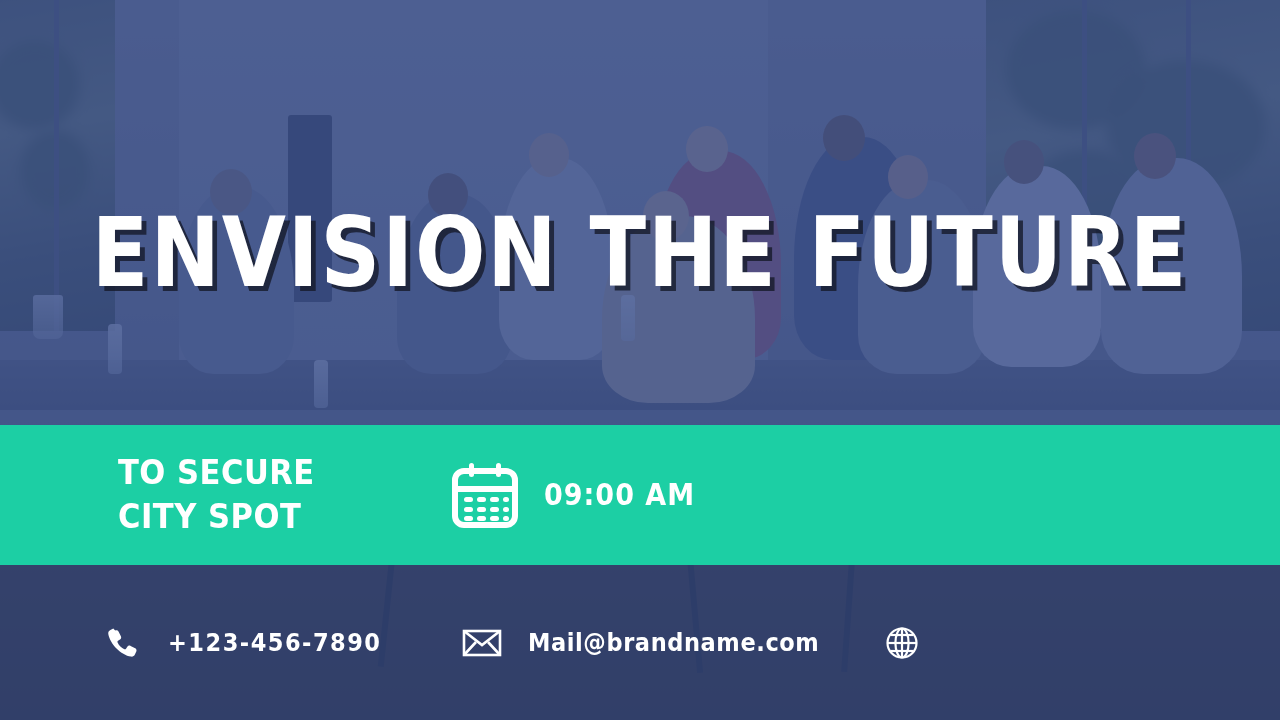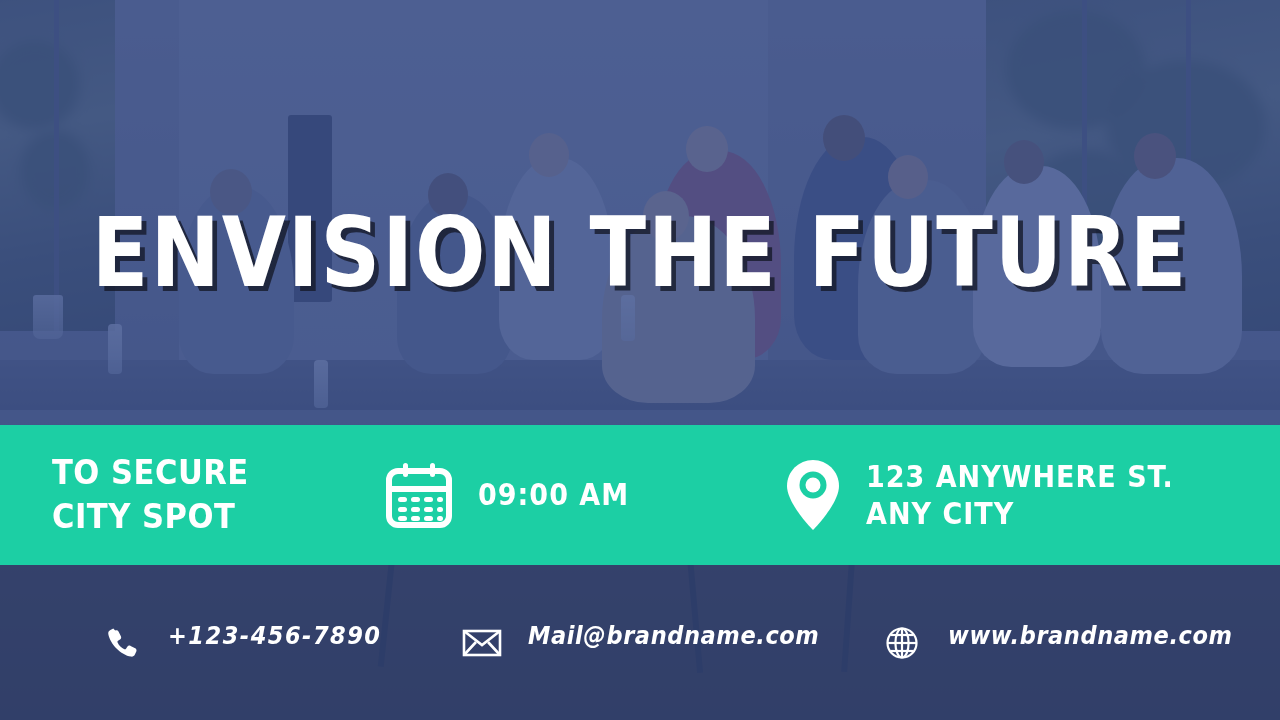--- a/index.html
+++ b/index.html
@@ -52,37 +52,37 @@
     color:#ffffff;
     text-shadow:5px 5px 0 rgba(20,24,40,.78);
     white-space:nowrap;
     transform:scaleX(.96);
   }
 
   
   .band{position:absolute;left:0;top:425px;width:100%;height:140px;
     background:#1ccfa4;display:flex;align-items:center;}
   .band-col{display:flex;align-items:center;}
-  .band-col.secure{margin-left:52px;width:330px;}
+  .band-col.secure{margin-left:118px;width:330px;}
   .band-col.date{margin-left:0px;width:400px;}
   .band-col.place{margin-left:0px;}
   .secure-text{
     font-family:"DejaVu Sans Condensed","Liberation Sans Narrow","Liberation Sans",sans-serif;
     font-weight:bold;font-size:34px;line-height:1.28;color:#ffffff;letter-spacing:.5px;}
   .info-text{
     font-family:"DejaVu Sans Condensed","Liberation Sans Narrow","Liberation Sans",sans-serif;
     font-weight:bold;font-size:30px;line-height:1.25;color:#ffffff;letter-spacing:1px;}
   .icon-slot{flex:0 0 auto;display:flex;align-items:center;justify-content:center;}
   .cal-slot{width:74px;height:74px;margin-right:22px;}
   .pin-slot{width:62px;height:76px;margin-right:22px;}
 
   
   .footer{position:absolute;left:0;top:565px;width:100%;height:155px;
     display:flex;align-items:center;}
-  .contact{display:flex;font-style:italic;}
+  .contact{display:flex;align-items:center;}
   .contact.phone{margin-left:100px;width:360px;}
   .contact.mail{width:420px;}
   .contact.web{}
   .contact-icon{flex:0 0 auto;display:flex;align-items:center;justify-content:center;
     width:44px;height:44px;margin-right:24px;}
   .contact-text{
     font-family:"DejaVu Sans Condensed","Liberation Sans Narrow","Liberation Sans",sans-serif;
     font-weight:bold;font-size:25px;color:#ffffff;letter-spacing:.6px;white-space:nowrap;}
   .contact-text.mono{letter-spacing:1.5px;}
 </style>
@@ -189,33 +189,20 @@
             <rect x="41" y="57" width="9" height="5" rx="2.5"></rect>
             <rect x="54" y="57" width="6" height="5" rx="2.5"></rect>
           </g>
         </svg>
       </div>
       <div class="info-text">
         <div>09:00 AM</div>
       </div>
     </div>
 
-    <div class="band-col place">
-      <div class="icon-slot pin-slot">
-        <svg width="58" height="74" viewBox="0 0 58 74" aria-hidden="true">
-          <path d="M29 2 C14.6 2 3 13.6 3 28 C3 46 29 72 29 72 C29 72 55 46 55 28 C55 13.6 43.4 2 29 2 Z" fill="#ffffff"></path>
-          <circle cx="29" cy="27" r="13.5" fill="#1ccfa4"></circle>
-          <circle cx="29" cy="27" r="7.5" fill="#ffffff"></circle>
-        </svg>
-      </div>
-      <div class="info-text">
-        <div>123 ANYWHERE ST.</div>
-        <div>ANY CITY</div>
-      </div>
-    </div>
   </div>
 
   <div class="footer">
 
     <div class="contact phone">
       <div class="contact-icon">
         <svg width="34" height="34" viewBox="0 0 34 34" aria-hidden="true">
           <path d="M11.2 3.5c1.3-.6 2.7-.1 3.3 1.1l2.4 4.6c.6 1.2.2 2.6-.9 3.3l-2 1.3c-.5.3-.7 1-.4 1.6 1.4 3 3.8 5.4 6.8 6.8.6.3 1.3.1 1.6-.4l1.3-2c.7-1.1 2.1-1.5 3.3-.9l4.6 2.4c1.2.6 1.7 2 1.1 3.3l-1.4 2.9c-.7 1.5-2.3 2.4-3.9 2.1C16.9 27.9 6.1 17.1 4.3 6.9c-.3-1.6.6-3.2 2.1-3.9l2.9-1.4z" fill="#ffffff" transform="translate(-1,1)"></path>
         </svg>
       </div>
@@ -237,17 +224,16 @@
       <div class="contact-icon">
         <svg width="34" height="34" viewBox="0 0 34 34" aria-hidden="true">
           <circle cx="17" cy="17" r="14.5" fill="none" stroke="#ffffff" stroke-width="2.2"></circle>
           <ellipse cx="17" cy="17" rx="6.6" ry="14.5" fill="none" stroke="#ffffff" stroke-width="2.2"></ellipse>
           <line x1="17" y1="2.5" x2="17" y2="31.5" stroke="#ffffff" stroke-width="2.2"></line>
           <line x1="2.5" y1="17" x2="31.5" y2="17" stroke="#ffffff" stroke-width="2.2"></line>
           <line x1="5.5" y1="9" x2="28.5" y2="9" stroke="#ffffff" stroke-width="2.2"></line>
           <line x1="5.5" y1="25" x2="28.5" y2="25" stroke="#ffffff" stroke-width="2.2"></line>
         </svg>
       </div>
-      <div class="contact-text">www.brandname.com</div>
     </div>
   </div>
 
 </div>
 
 </body></html>

